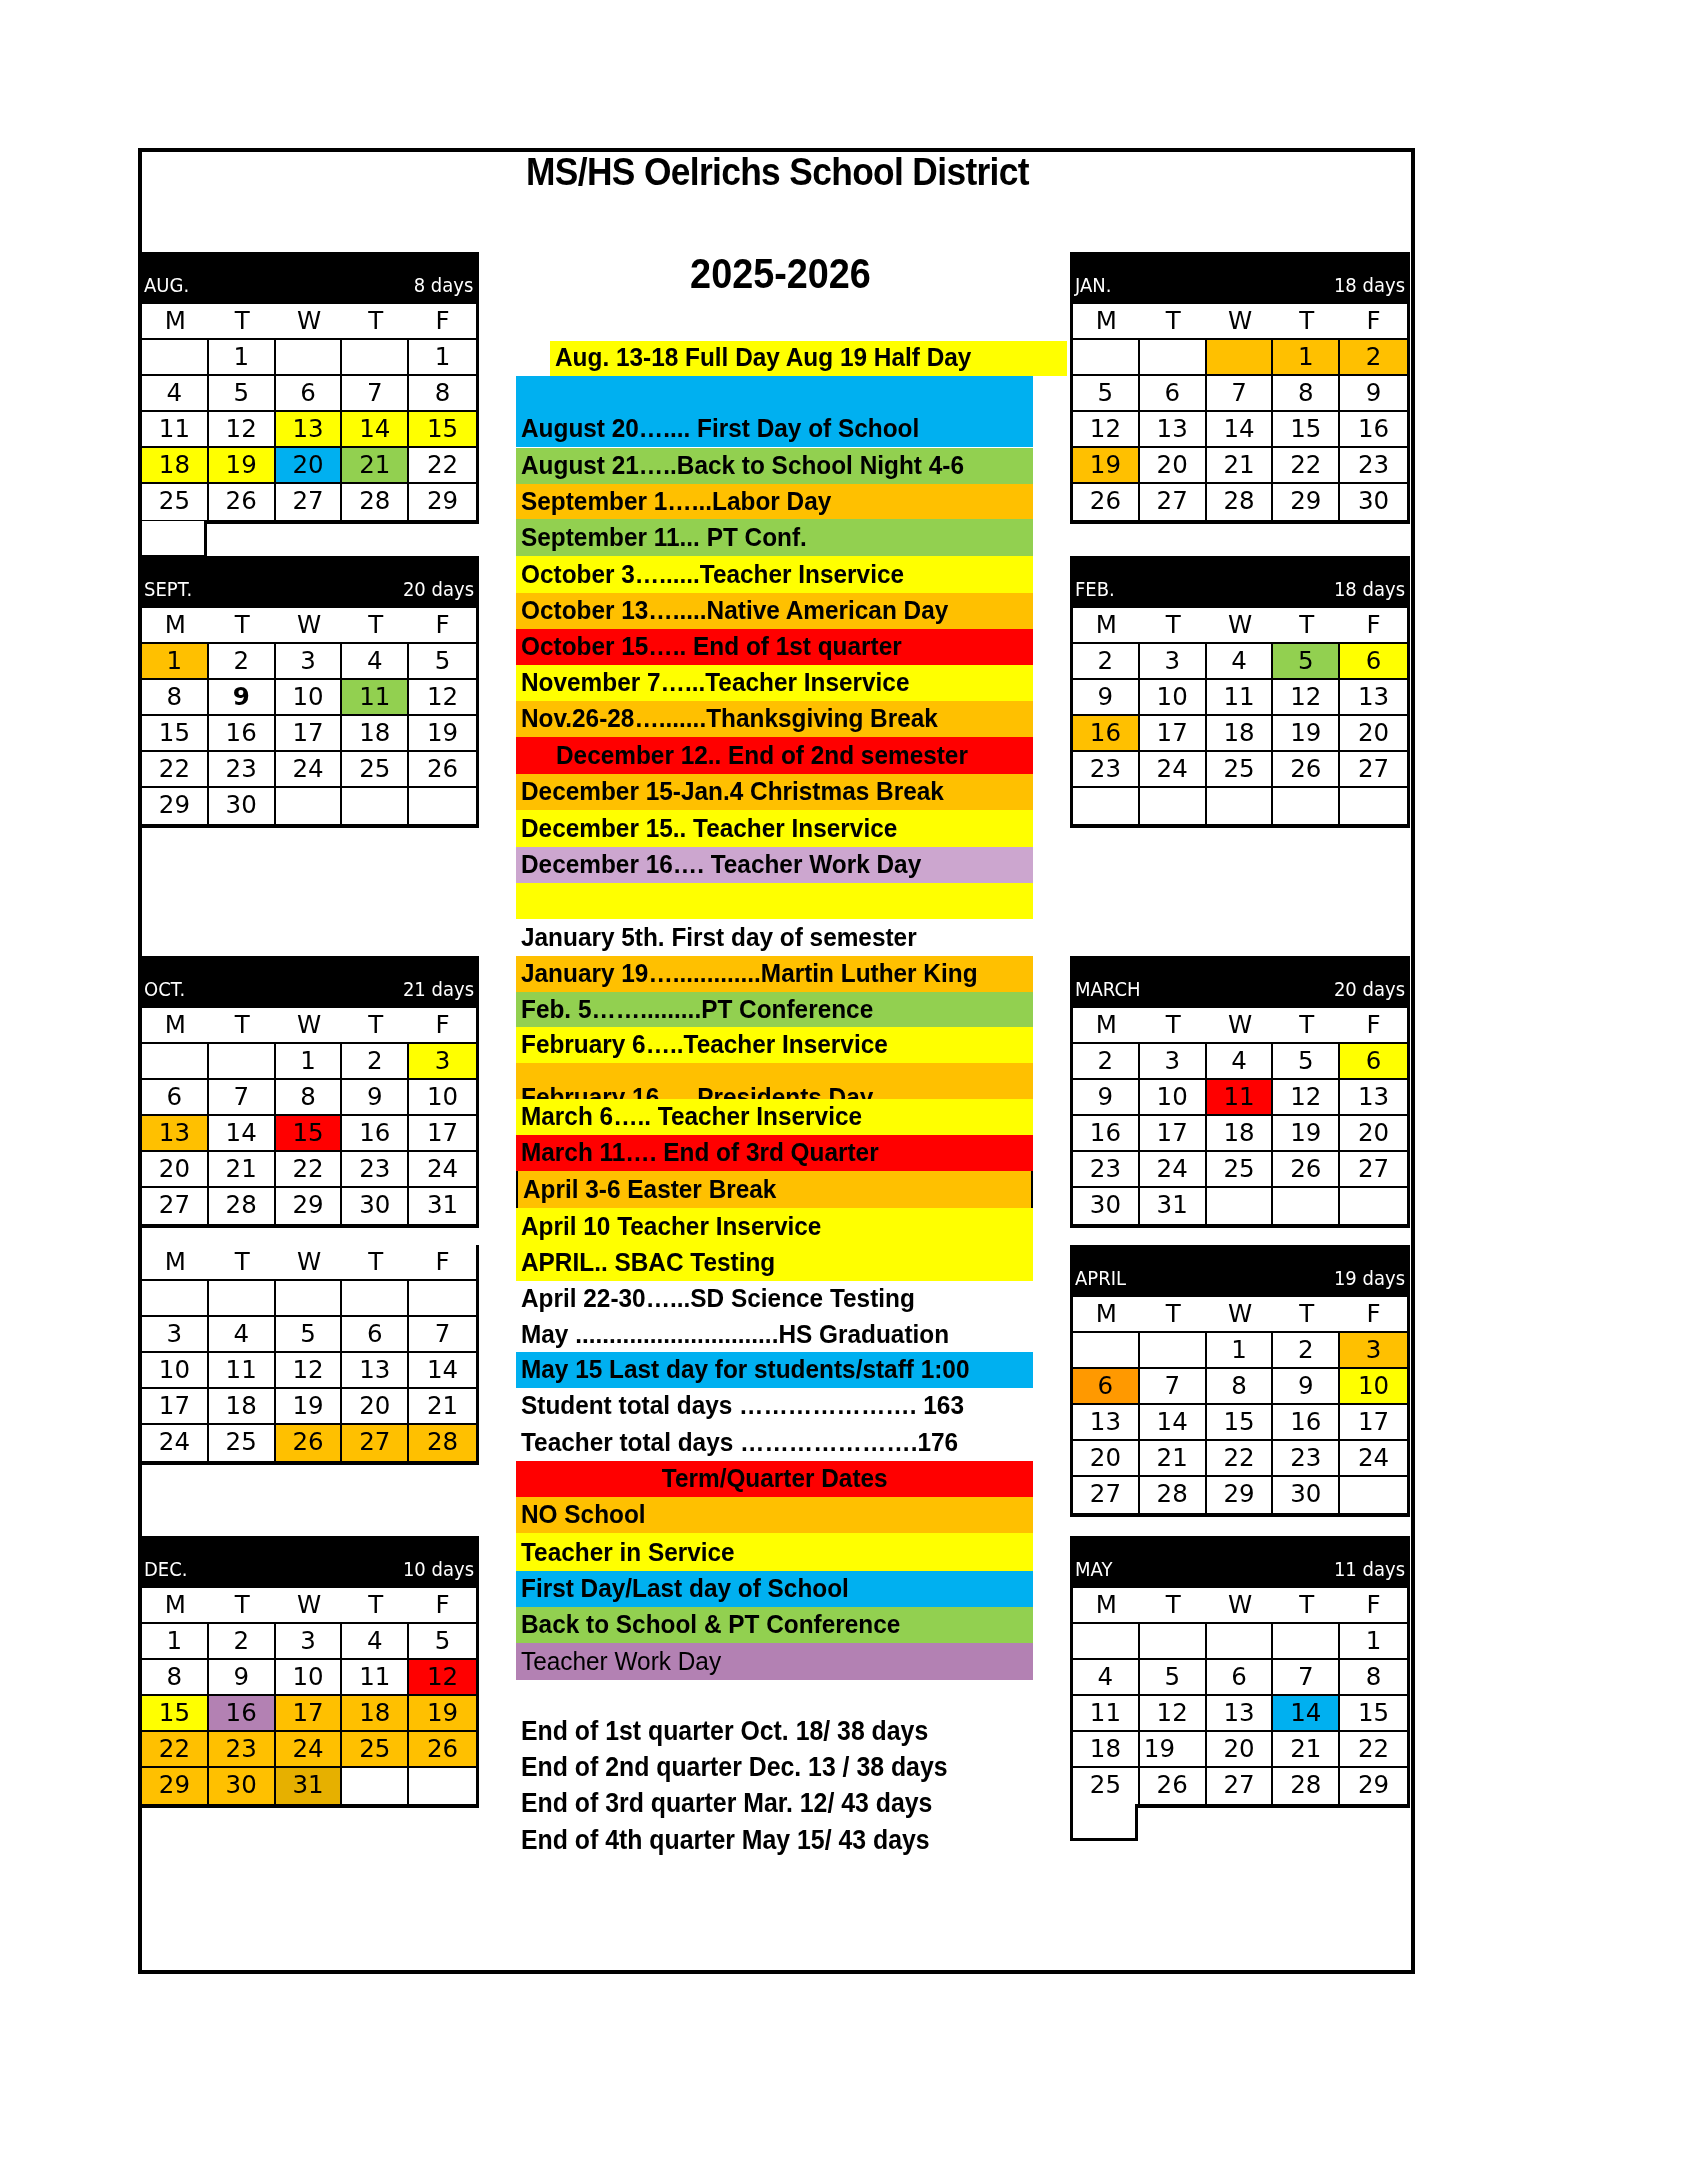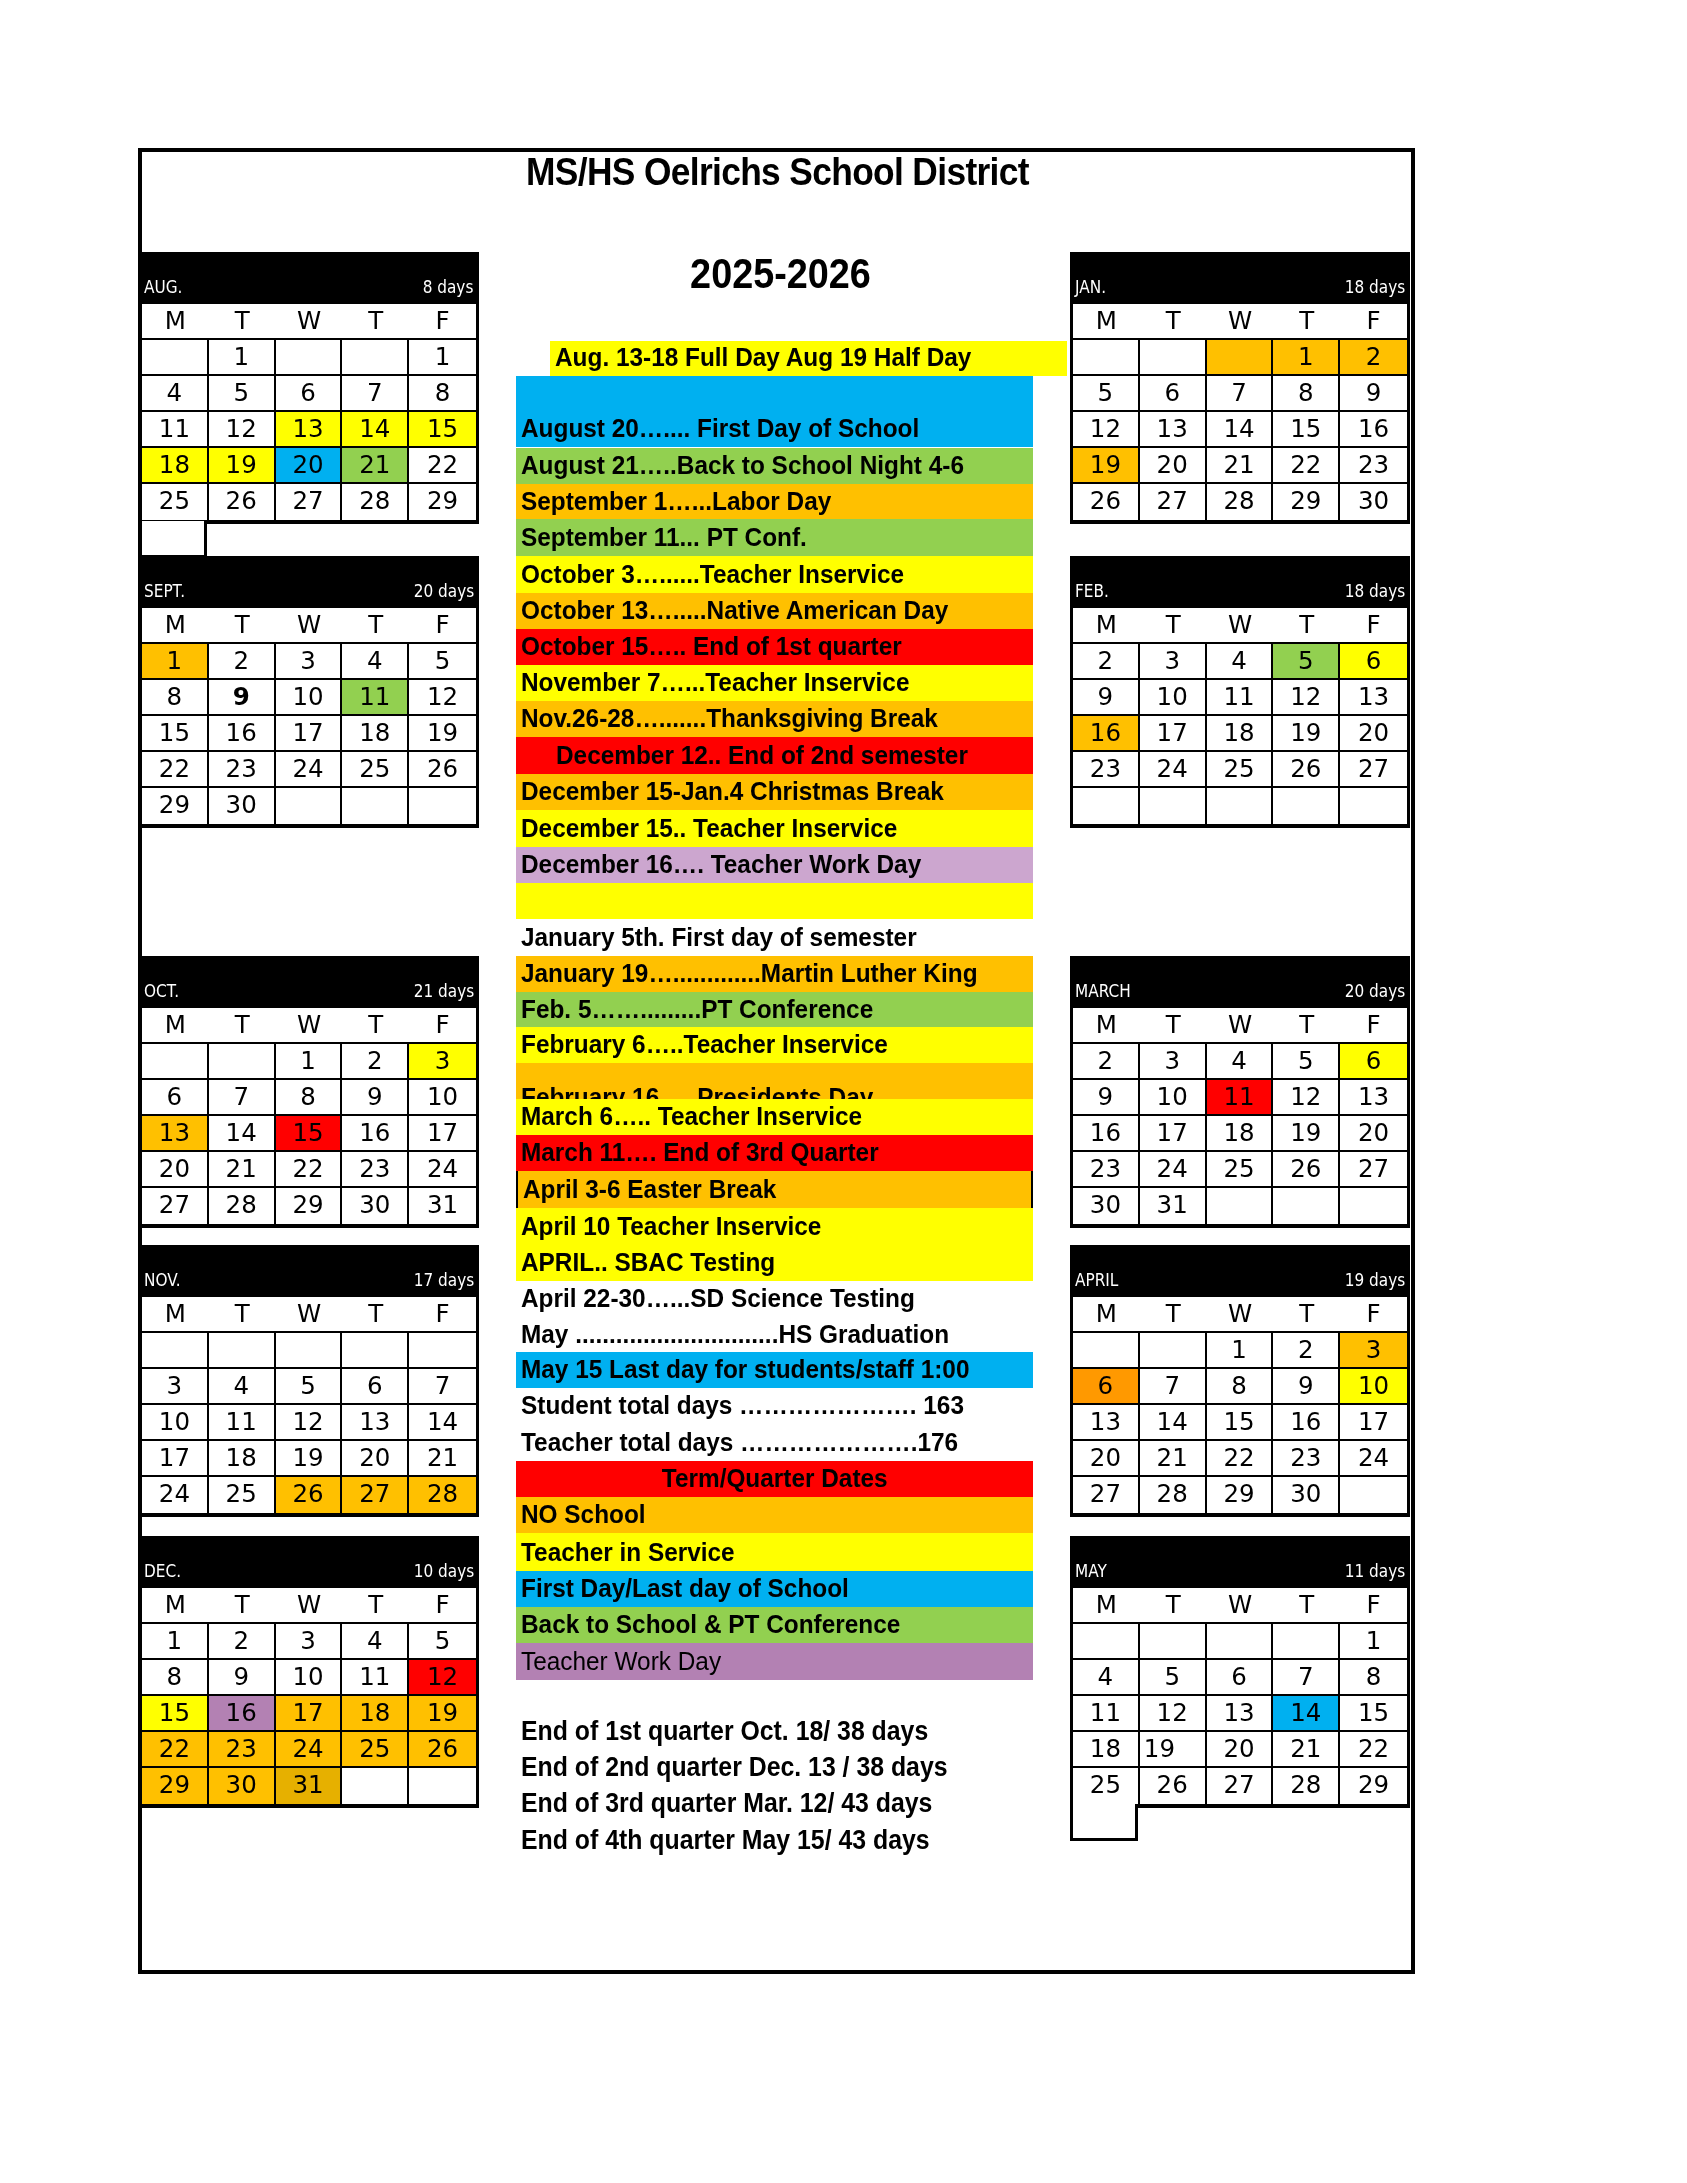--- a/index.html
+++ b/index.html
@@ -20,21 +20,21 @@
       transform: scaleX(0.9); transform-origin: center;
     }
     
     .month {
       position: absolute; width: 340px; box-sizing: border-box;
       font-family: "DejaVu Sans", sans-serif;
     }
     .month-head {
       background: #000; color: #fff; height: 52px; display: flex;
       justify-content: space-between; align-items: flex-end;
-      padding: 0 5.3px 6.6px 5.3px; box-sizing: border-box; font-size: 17px;
+      padding: 0 5.3px 6.6px 5.3px; box-sizing: border-box; font-size: 20px;
     }
     .month-head span { transform: scaleX(0.9); display: inline-block; }
     .month-head .mname { transform-origin: left; }
     .month-head .mdays { transform-origin: right; }
     .grid { border-left: 3.3px solid #000; border-right: 3.3px solid #000; border-bottom: 4px solid #000; box-sizing: border-box; }
     .dow { display: grid; grid-template-columns: repeat(5, 1fr); height: 36px; border-bottom: 2.6px solid #000; box-sizing: border-box; }
     .dow div { text-align: center; font-size: 24.5px; line-height: 34px; }
     .week { display: grid; grid-template-columns: repeat(5, 1fr); height: 36px; border-bottom: 2.6px solid #000; box-sizing: border-box; }
     .week:last-child { border-bottom: none; }
     .cell { border-right: 2.6px solid #000; text-align: center; font-size: 24.5px; line-height: 34px; box-sizing: border-box; }
@@ -215,24 +215,20 @@
           <div class="week">
             <div class="cell">27</div>
             <div class="cell">28</div>
             <div class="cell">29</div>
             <div class="cell">30</div>
             <div class="cell">31</div>
           </div>
         </div>
       </div>
       <div class="month" style="left: 139px; top: 1245px;">
-        <div class="month-head">
-          <span class="mname">NOV.</span>
-          <span class="mdays">17 days</span>
-        </div>
         <div class="grid">
           <div class="dow">
             <div>M</div>
             <div>T</div>
             <div>W</div>
             <div>T</div>
             <div>F</div>
           </div>
           <div class="week">
             <div class="cell"></div>

